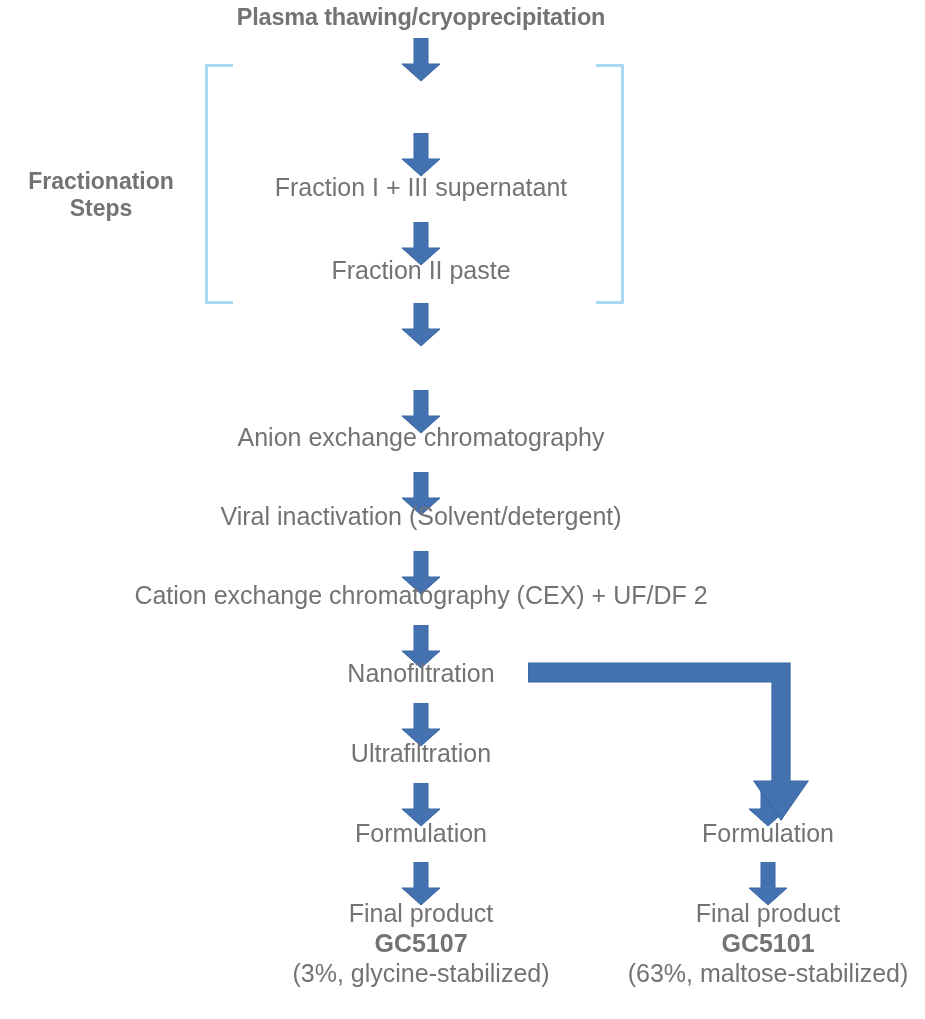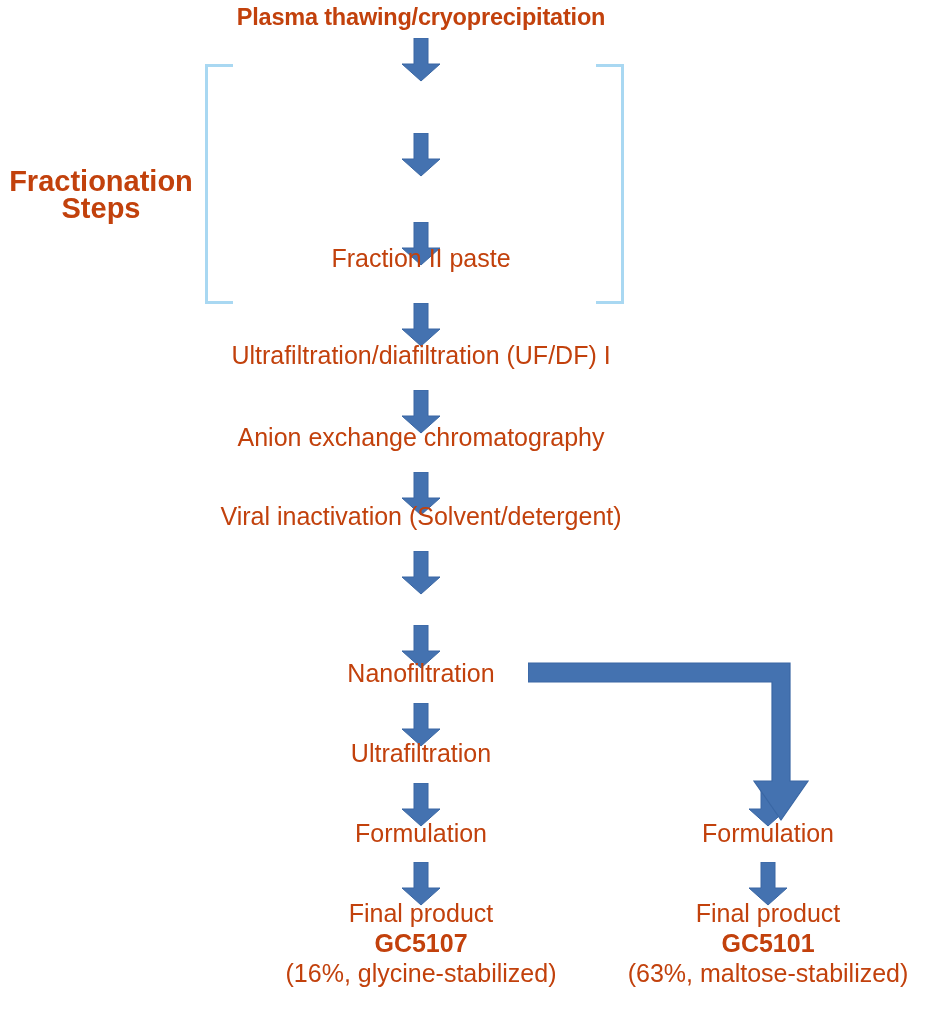--- a/index.html
+++ b/index.html
@@ -11,27 +11,27 @@
   }
   .stage{position:absolute;inset:0;}
 
   
   .node{
     position:absolute;
     text-align:center;
     white-space:nowrap;
     font-size:25px;
     line-height:30px;
-    color:#c2410c;
+    color:#737373;
     font-weight:400;
     transform:translateX(-50%);
   }
   .node.bold{font-weight:bold;font-size:23.5px;letter-spacing:-0.2px;}
   .node.side{
-    font-weight:bold;font-size:29px;line-height:27px;
+    font-weight:bold;font-size:23px;line-height:27px;
     white-space:normal;width:190px;
   }
   .node .b{font-weight:bold;}
   .node .ln{display:block;}
 
   
   .arrow{
     position:absolute;
     transform:translateX(-50%);
   }
@@ -143,42 +143,43 @@
     </svg>
   </div>
 
   <div class="elbow" style="left:528px;top:661px;">
     <svg width="290" height="162" viewBox="0 0 290 162" aria-hidden="true">
       <path d="M0 2 H262 V120 H280 L253 159 L226 120 H244 V21 H0 Z" fill="#4472b0" stroke="#3a67a4" stroke-width="1.2" stroke-linejoin="miter"></path>
     </svg>
   </div>
 
 
+  <div class="node" style="left:421px;top:172px;">Fraction I + III supernatant</div>
 
-  <div class="node" style="left:421px;top:243px;text-align:right;">Fraction II paste</div>
+  <div class="node" style="left:421px;top:255px;text-align:right;">Fraction II paste</div>
 
-  <div class="node" style="left:421px;top:340px;">Ultrafiltration/diafiltration (UF/DF) I</div>
 
   <div class="node" style="left:421px;top:422px;">Anion exchange chromatography</div>
 
   <div class="node" style="left:421px;top:501px;">Viral inactivation (Solvent/detergent)</div>
 
+  <div class="node" style="left:421px;top:580px;">Cation exchange chromatography (CEX) + UF/DF 2</div>
 
   <div class="node" style="left:421px;top:738px;">Ultrafiltration</div>
 
   <div class="node" style="left:421px;top:658px;">Nanofiltration</div>
 
   <div class="node" style="left:421px;top:818px;">Formulation</div>
 
   <div class="node" style="left:768px;top:818px;">Formulation</div>
 
   <div class="node" style="left:421px;top:898px;">
     <span class="ln">Final product</span>
     <span class="ln b">GC5107</span>
-    <span class="ln">(16%, glycine-stabilized)</span>
+    <span class="ln">(3%, glycine-stabilized)</span>
   </div>
 
   <div class="node" style="left:768px;top:898px;">
     <span class="ln">Final product</span>
     <span class="ln b">GC5101</span>
     <span class="ln">(63%, maltose-stabilized)</span>
   </div>
 
 </div>
 

